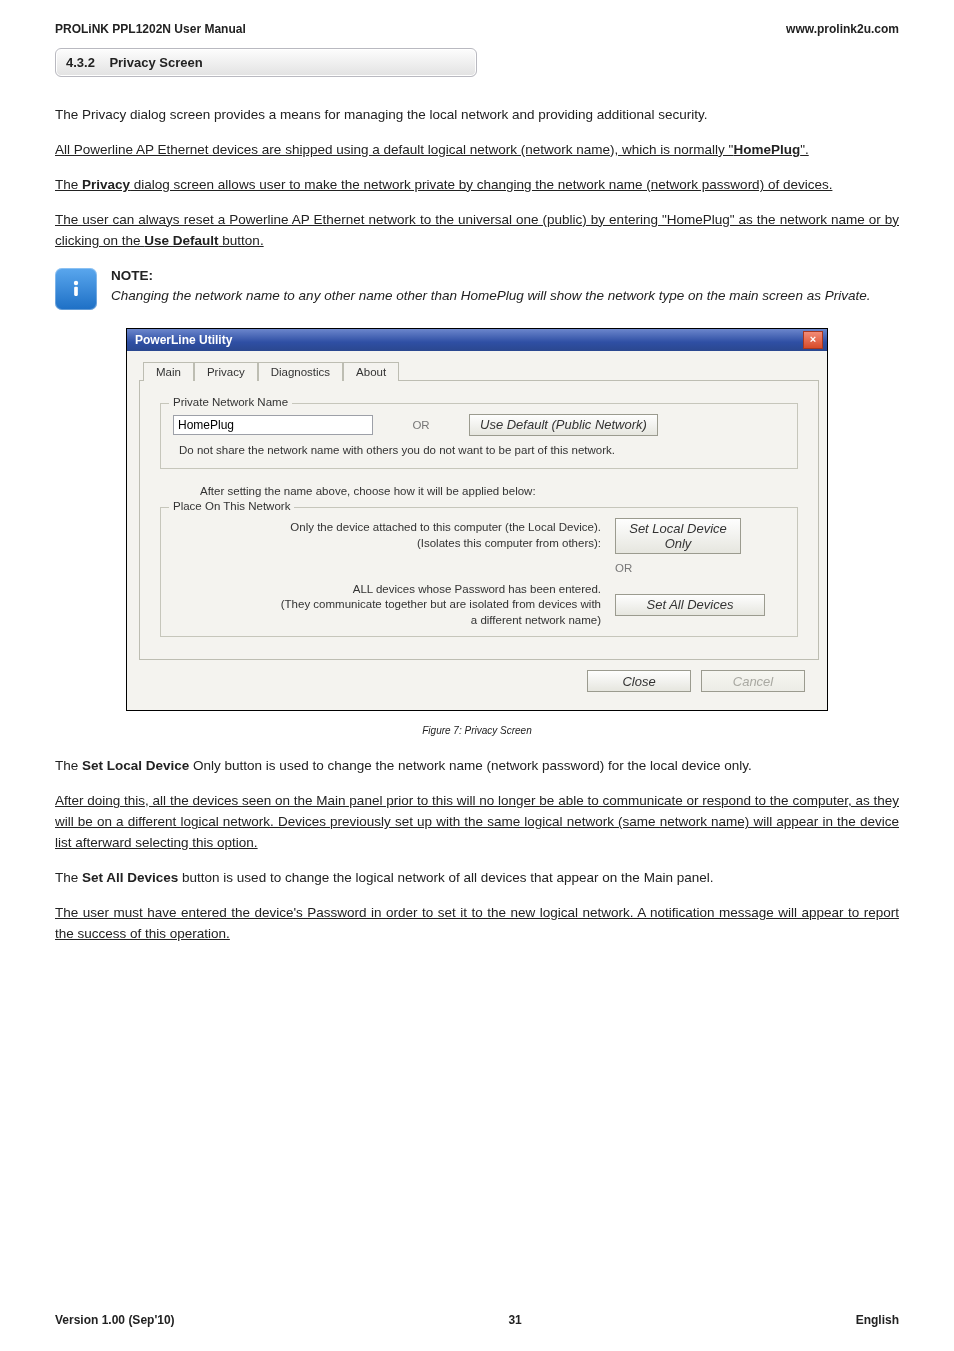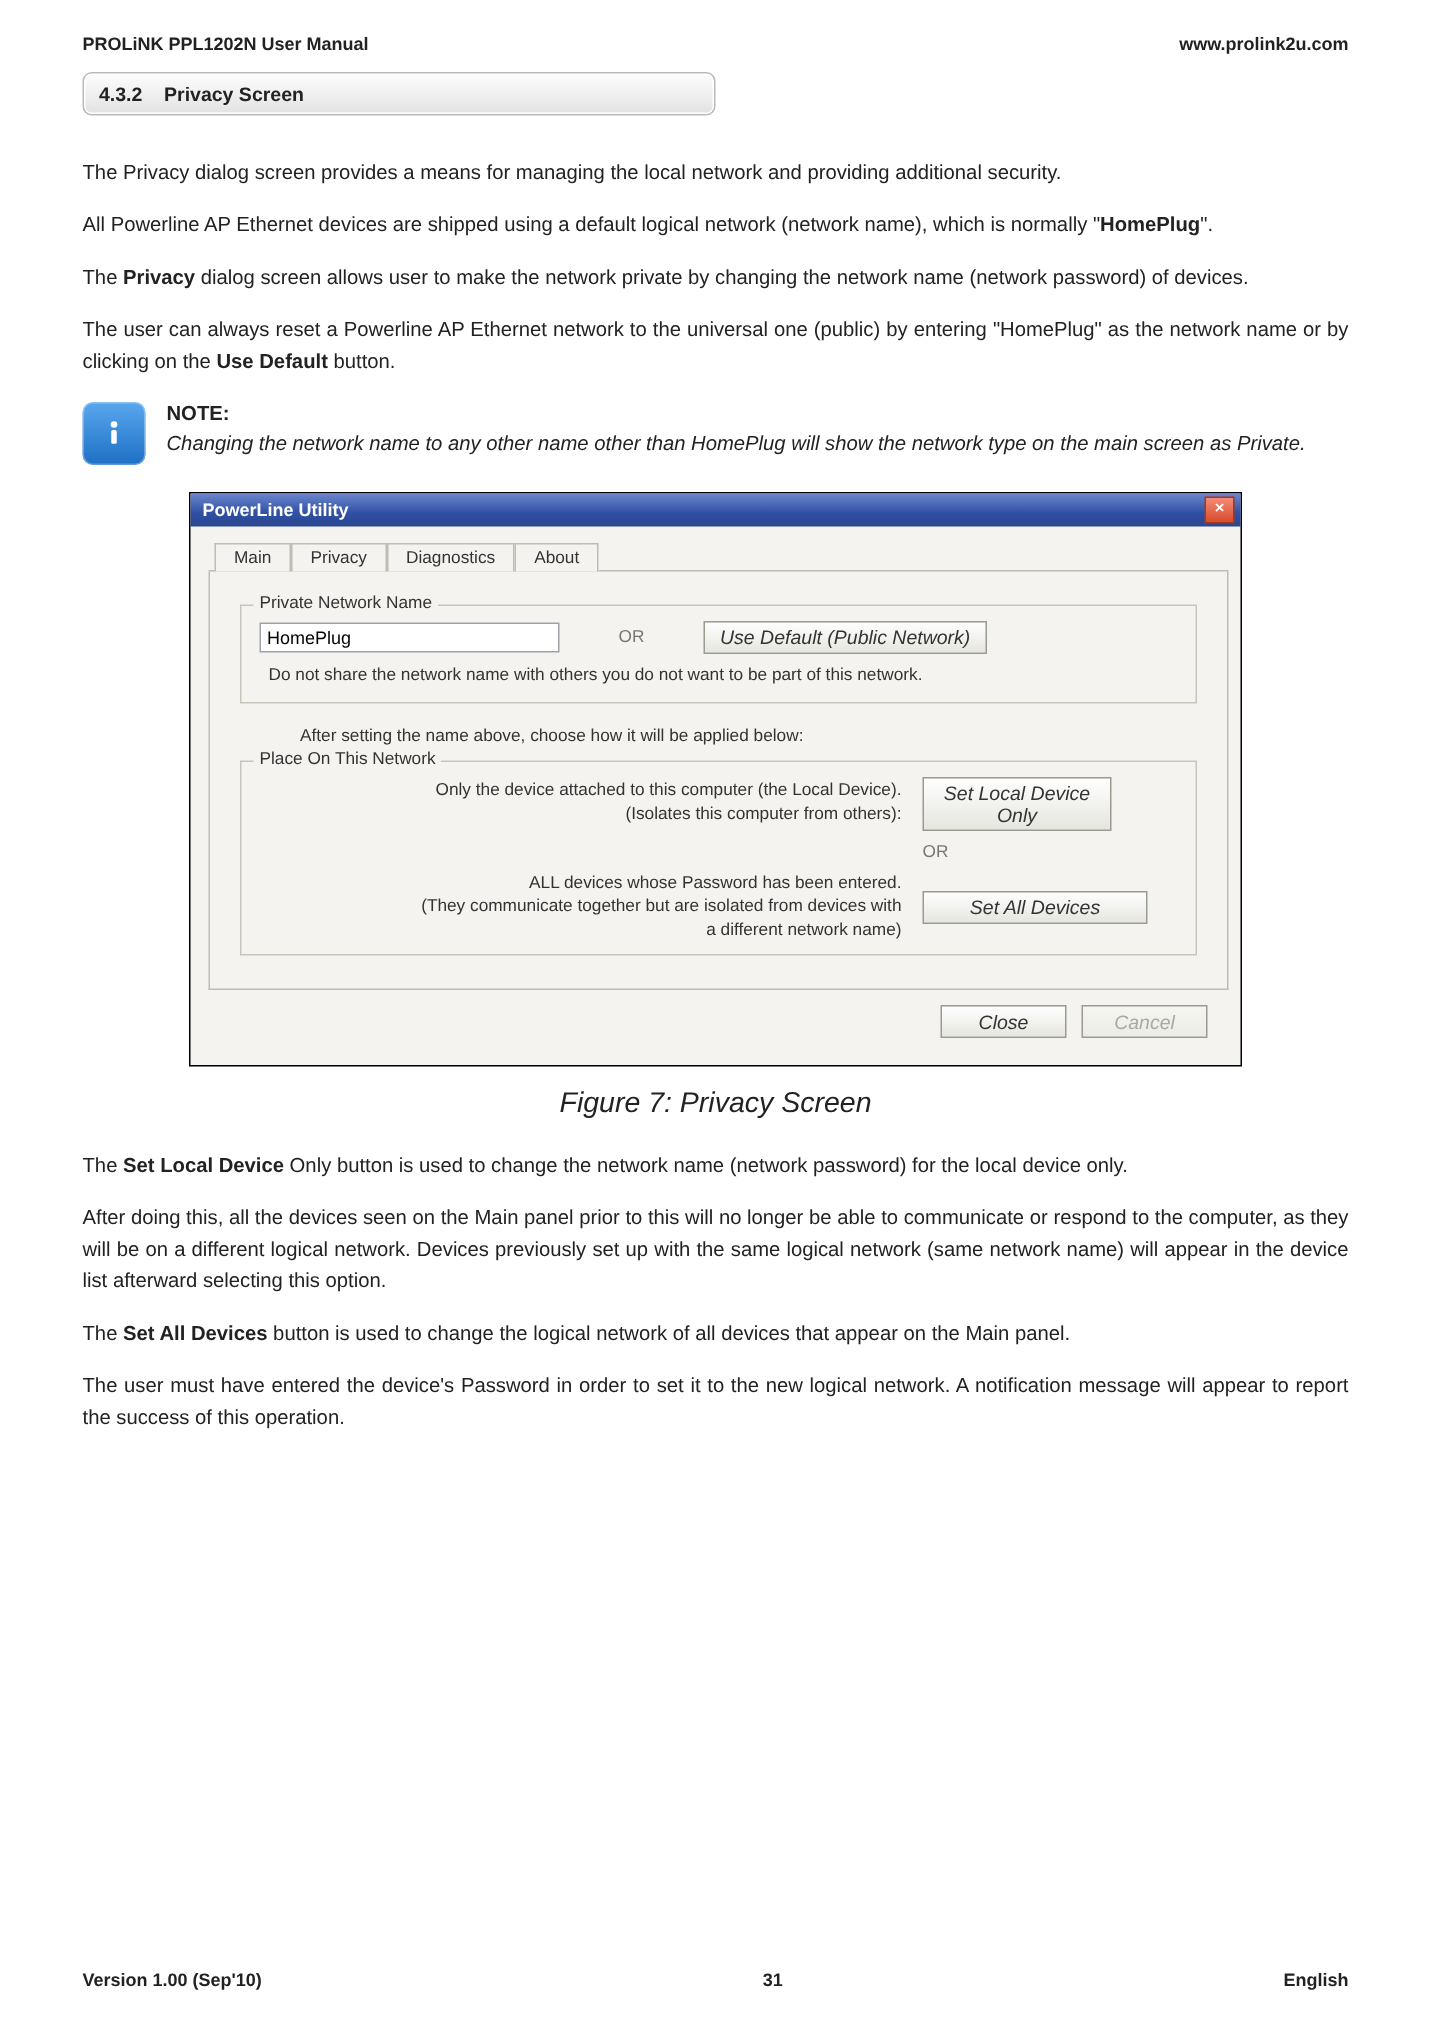--- a/index.html
+++ b/index.html
@@ -35,21 +35,21 @@
     color: #222;
     margin-bottom: 28px;
     box-shadow: inset 0 0 0 1px #fff;
   }
   .body-text {
     font-size: 13.5px;
     line-height: 1.55;
     color: #222;
   }
   .body-text p { margin: 0 0 14px 0; }
-  .body-text .justify { text-align: justify; }
+  .body-text .justify { text-align: justify; text-decoration: underline; }
   .bold { font-weight: 700; }
   .note-row {
     display: flex;
     align-items: flex-start;
     gap: 14px;
     margin-top: 4px;
     margin-bottom: 18px;
   }
   .note-icon {
     width: 42px;
@@ -199,26 +199,26 @@
     line-height: 1.35;
     color: #333;
   }
   .pon-or { text-align: left; color: #777; font-size: 11.5px; }
   .dlg-footer {
     display: flex;
     justify-content: flex-end;
     gap: 10px;
     padding: 10px 14px 6px 0;
   }
-  .btn-wide { width: 84px; }
+  .btn-wide { width: 104px; }
 
   .figcaption {
     margin-top: 14px;
     font-style: italic;
-    font-size: 19px;
+    font-size: 10px;
     text-align: center;
   }
 
   .footer-row {
     position: absolute;
     left: 55px;
     right: 55px;
     bottom: 24px;
     display: flex;
     justify-content: space-between;

